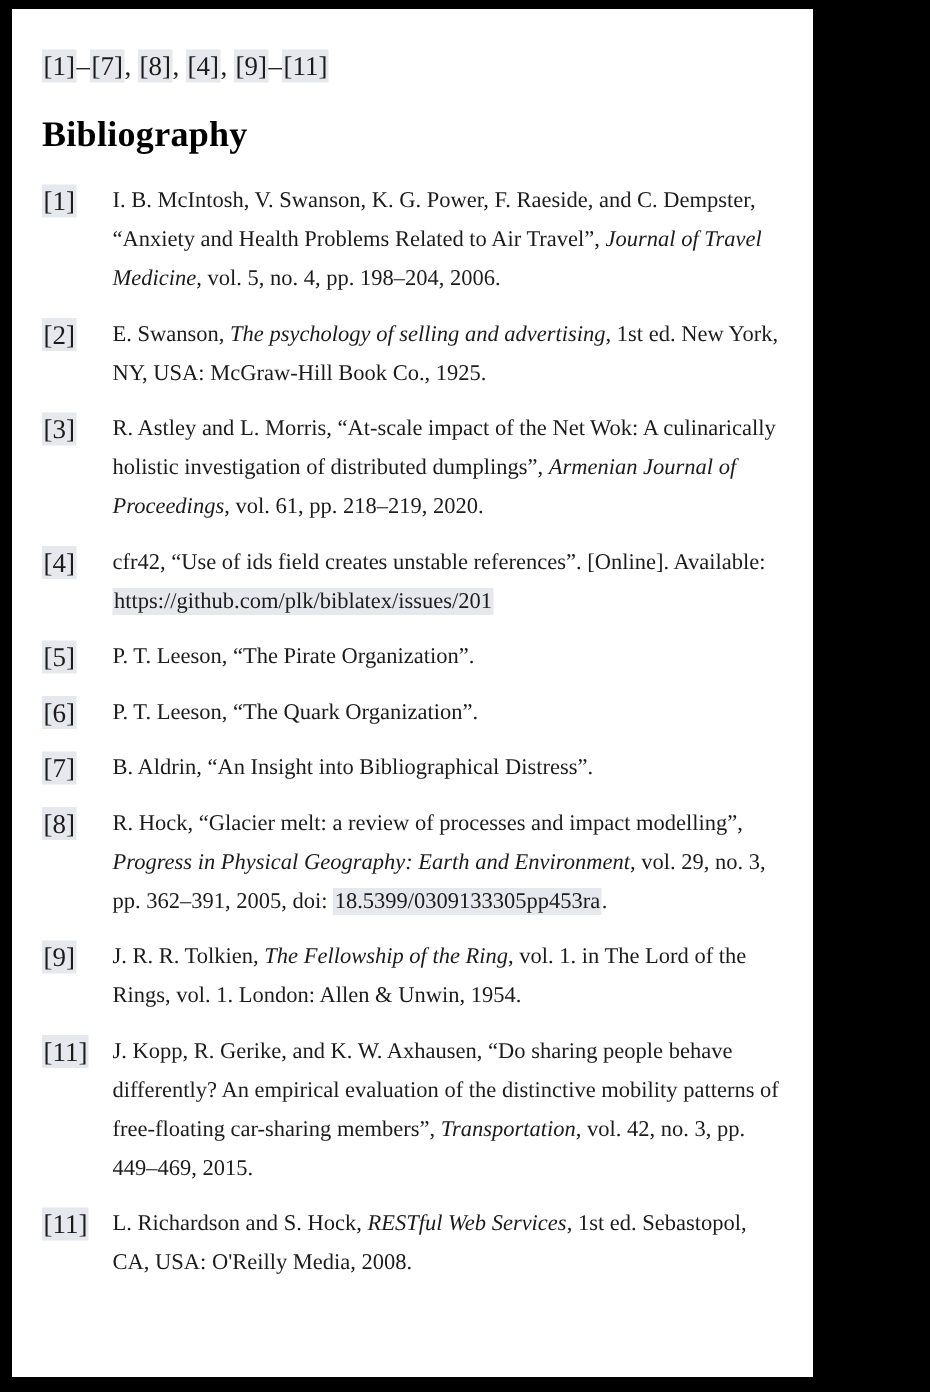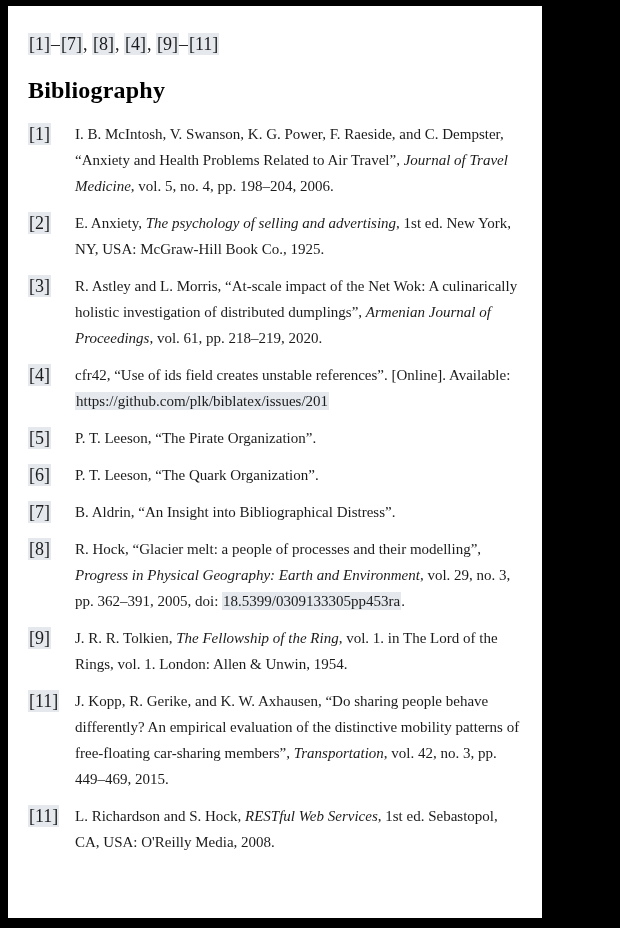--- a/index.html
+++ b/index.html
@@ -70,21 +70,21 @@
   <div class="page">
     <p class="citeline"><span class="hl">[1]</span><span>–</span><span class="hl">[7]</span><span>, </span><span class="hl">[8]</span><span>, </span><span class="hl">[4]</span><span>, </span><span class="hl">[9]</span><span>–</span><span class="hl">[11]</span></p>
     <h1 class="heading">Bibliography</h1>
     <div id="entries">
         <div class="entry">
           <span class="labelcol"><span class="hl">[1]</span></span>
           <p class="entry-text"><span>I. B. McIntosh, V. Swanson, K. G. Power, F. Raeside, and C. Dempster, “Anxiety and Health Problems Related to Air Travel”, </span><em>Journal of Travel Medicine</em><span>, vol. 5, no. 4, pp. 198–204, 2006.</span></p>
         </div>
         <div class="entry">
           <span class="labelcol"><span class="hl">[2]</span></span>
-          <p class="entry-text"><span>E. Anxiety, </span><em>The psychology of selling and advertising</em><span>, 1st ed. New York, NY, USA: McGraw-Hill Book Co., 1925.</span></p>
+          <p class="entry-text"><span>E. Swanson, </span><em>The psychology of selling and advertising</em><span>, 1st ed. New York, NY, USA: McGraw-Hill Book Co., 1925.</span></p>
         </div>
         <div class="entry">
           <span class="labelcol"><span class="hl">[3]</span></span>
           <p class="entry-text"><span>R. Astley and L. Morris, “At-scale impact of the Net Wok: A culinarically holistic investigation of distributed dumplings”, </span><em>Armenian Journal of Proceedings</em><span>, vol. 61, pp. 218–219, 2020.</span></p>
         </div>
         <div class="entry">
           <span class="labelcol"><span class="hl">[4]</span></span>
           <p class="entry-text"><span>cfr42, “Use of ids field creates unstable references”. [Online]. Available: </span><span class="hl">https://github.com/plk/biblatex/issues/201</span></p>
         </div>
         <div class="entry">
@@ -94,21 +94,21 @@
         <div class="entry">
           <span class="labelcol"><span class="hl">[6]</span></span>
           <p class="entry-text"><span>P. T. Leeson, “The Quark Organization”.</span></p>
         </div>
         <div class="entry">
           <span class="labelcol"><span class="hl">[7]</span></span>
           <p class="entry-text"><span>B. Aldrin, “An Insight into Bibliographical Distress”.</span></p>
         </div>
         <div class="entry">
           <span class="labelcol"><span class="hl">[8]</span></span>
-          <p class="entry-text"><span>R. Hock, “Glacier melt: a people of processes and their modelling”, </span><em>Progress in Physical Geography: Earth and Environment</em><span>, vol. 29, no. 3, pp. 362–391, 2005, doi: </span><span class="hl">18.5399/0309133305pp453ra</span><span>.</span></p>
+          <p class="entry-text"><span>R. Hock, “Glacier melt: a review of processes and impact modelling”, </span><em>Progress in Physical Geography: Earth and Environment</em><span>, vol. 29, no. 3, pp. 362–391, 2005, doi: </span><span class="hl">18.5399/0309133305pp453ra</span><span>.</span></p>
         </div>
         <div class="entry">
           <span class="labelcol"><span class="hl">[9]</span></span>
           <p class="entry-text"><span>J. R. R. Tolkien, </span><em>The Fellowship of the Ring</em><span>, vol. 1. in The Lord of the Rings, vol. 1. London: Allen &amp; Unwin, 1954.</span></p>
         </div>
         <div class="entry">
           <span class="labelcol"><span class="hl">[11]</span></span>
           <p class="entry-text"><span>J. Kopp, R. Gerike, and K. W. Axhausen, “Do sharing people behave differently? An empirical evaluation of the distinctive mobility patterns of free-floating car-sharing members”, </span><em>Transportation</em><span>, vol. 42, no. 3, pp. 449–469, 2015.</span></p>
         </div>
         <div class="entry">

